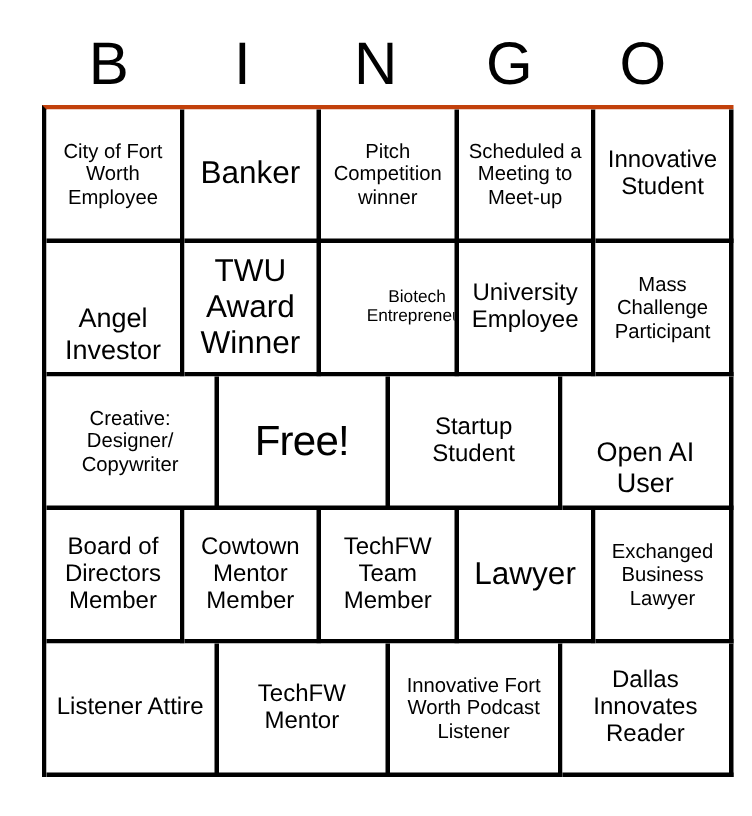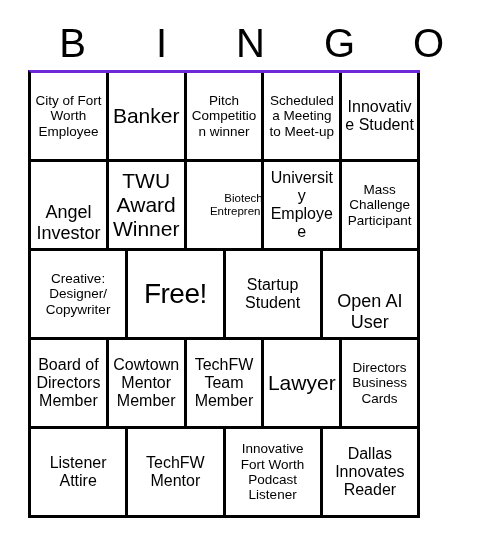--- a/index.html
+++ b/index.html
@@ -43,24 +43,24 @@
     letter-spacing: 0px;
     color: #000000;
     user-select: none;
   }
 
   
   #grid {
     position: absolute;
     left: 28px;
     top: 70px;
-    width: 392px;
+    width: 461px;
     height: 448px;
     box-sizing: border-box;
-    border-top: 3px solid #6d28d9;
+    border-top: 3px solid #c2410c;
     border-left: 3px solid #000000;
     display: flex;
     flex-direction: column;
   }
   .grid-row {
     flex: 1 1 0;
     display: flex;
     min-height: 0;
   }
   .cell {
@@ -167,21 +167,21 @@
         <div class="cell">
           <span class="cell-text fs-md">Cowtown Mentor Member</span>
         </div>
         <div class="cell">
           <span class="cell-text fs-md">TechFW Team Member</span>
         </div>
         <div class="cell">
           <span class="cell-text fs-xl">Lawyer</span>
         </div>
         <div class="cell">
-          <span class="cell-text fs-sm">Directors Business Cards</span>
+          <span class="cell-text fs-sm">Exchanged Business Lawyer</span>
         </div>
       </div>
       <div class="grid-row">
         <div class="cell">
           <span class="cell-text fs-md">Listener Attire</span>
         </div>
         <div class="cell">
           <span class="cell-text fs-md">TechFW Mentor</span>
         </div>
         <div class="cell">

